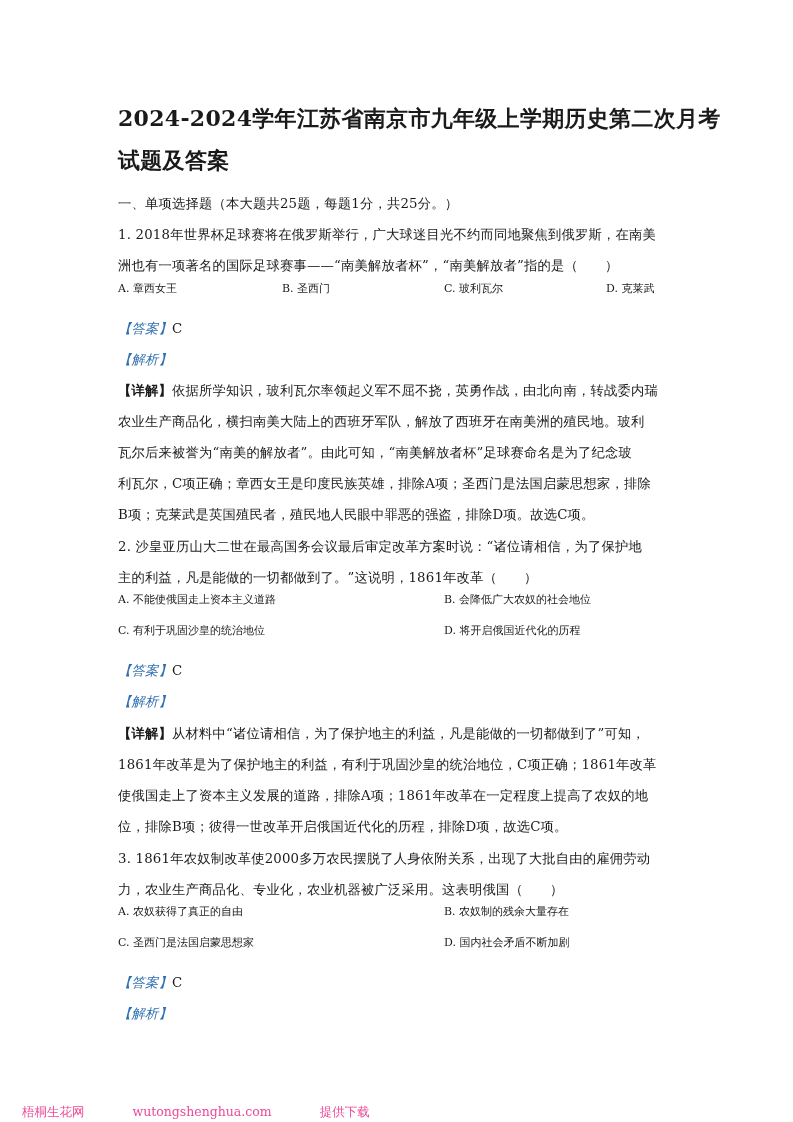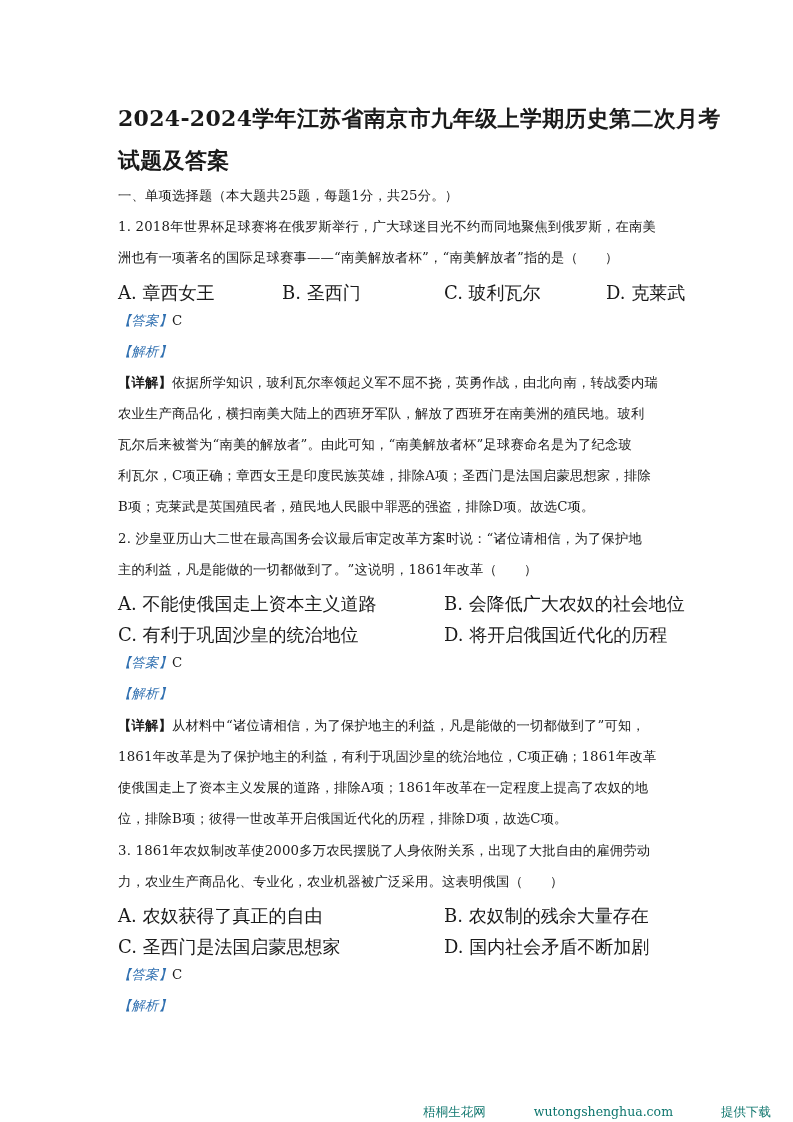--- a/index.html
+++ b/index.html
@@ -1,22 +1,22 @@
 <!DOCTYPE html>
 <html><head>
   <meta charset="utf-8">
   <style>
     html, body { margin: 0; padding: 0; background: #ffffff; }
     body { width: 793px; height: 1122px; position: relative; overflow: hidden;
       font-family: "DejaVu Serif", "Liberation Serif", serif; color: #1a1a1a; }
     .title { position: absolute; left: 118px; font-size: 22px; font-weight: bold; letter-spacing: 0.3px; white-space: nowrap; }
-    .line { position: absolute; left: 118px; font-size: 13.3px; white-space: nowrap; letter-spacing: 0.2px; }
+    .line { position: absolute; left: 118px; font-size: 13.3px; white-space: nowrap; letter-spacing: 0.2px; margin-top: 8px; }
     .tag { color: #2f6fb0; font-style: italic; }
-    .opt { position: absolute; font-size: 18px; white-space: nowrap; }
-    .footer { position: absolute; top: 1104px; left: 0; width: 793px; text-align: right; font-size: 12.5px; color: #0f766e; }
+    .opt { position: absolute; font-size: 11px; white-space: nowrap; }
+    .footer { position: absolute; top: 1104px; left: 0; width: 793px; text-align: left; font-size: 12.5px; color: #ec4899; }
     .footer span { margin: 0 22px; }
   </style>
 </head>
 <body>
 
 <div>
   <div class="title" style="top:104px">2024-2024学年江苏省南京市九年级上学期历史第二次月考</div>
   <div class="title" style="top:146px">试题及答案</div>
 
   <div class="line" style="top:187px">一、单项选择题（本大题共25题，每题1分，共25分。）</div>

